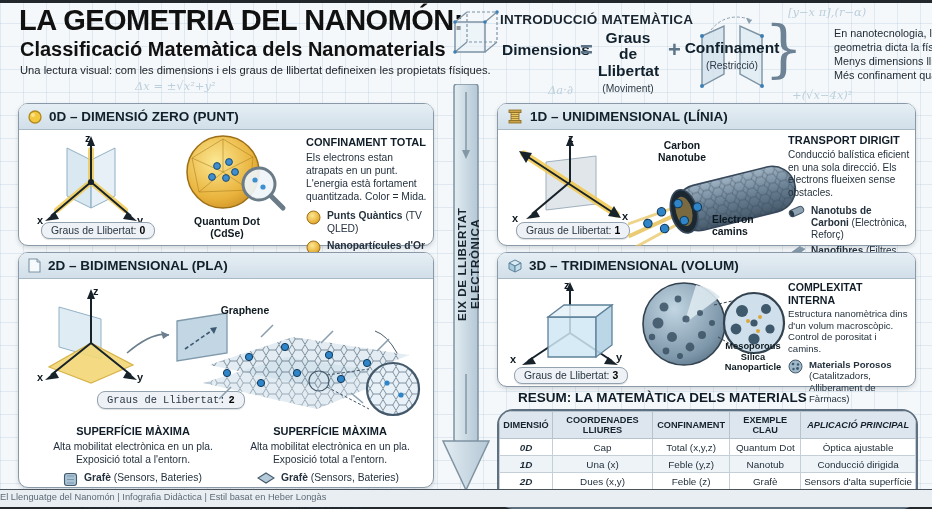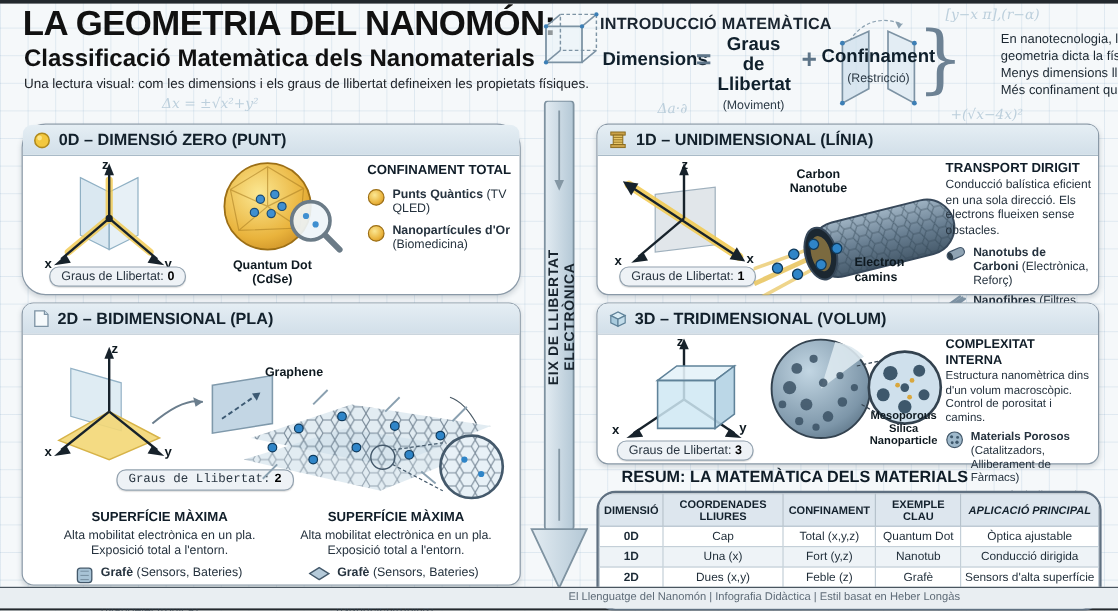--- a/index.html
+++ b/index.html
@@ -35,26 +35,26 @@
   .bullet .txt{flex:1;line-height:1.2;}
   .ill-label{position:absolute;font-weight:bold;font-size:10.4px;text-align:center;line-height:1.15;color:#0e1920;}
   .ctr{text-align:center;}
   
   #sumtitle{left:497px;top:390px;font-size:13.5px;font-weight:bold;color:#0f1c27;margin-left:21px;}
   #sumtable{left:497px;top:409px;width:417px;border:2px solid #5f7081;border-radius:16px;overflow:hidden;background:#fff;}
   #sumtable table{border-collapse:collapse;width:100%;}
   #sumtable th{background:#dde6ee;font-size:9.2px;padding:3px 2px;border:1px solid #b6c2cc;color:#14222e;}
   #sumtable td{font-size:9.9px;text-align:center;padding:2.5px 2px;border:1px solid #c4cfd8;color:#1d2b37;}
   #sumtable tr:nth-child(even) td{background:#eef3f7;}
-  #sumtable td:first-child{font-weight:bold;}
+  #sumtable td:first-child{font-weight:bold;font-style:italic;}
   
   #axis-arrow-label{left:455px;top:168px;height:192px;width:22px;writing-mode:vertical-rl;transform:rotate(180deg);font-size:11.6px;font-weight:bold;letter-spacing:.6px;color:#18242e;text-align:center;}
   
   #footer-band{left:0;top:489px;width:932px;height:17px;background:#e9eef2;border-top:1.5px solid #49545e;}
-  #credit{left:0;top:492px;width:800px;text-align:right;font-size:9.3px;color:#5e6b77;}
+  #credit{left:0;top:492px;width:800px;text-align:left;font-size:9.3px;color:#5e6b77;}
 </style>
 </head>
 <body>
 
 <div id="stage">
 
   <div class="abs edge" style="top:0;height:3px;"></div>
   <div class="abs edge" style="top:506px;height:3px;"></div>
 
   <span class="abs bgf" style="left:135px;top:79px;">Δx = ±√x²+y²</span>
@@ -113,21 +113,21 @@
       </linearGradient>
     </defs>
     <rect x="14" y="0" width="24" height="358" rx="3" fill="url(#shaftg)" stroke="#7f93a1" stroke-width="1.5"></rect>
     <polygon points="3,357 49,357 26,406" fill="url(#shaftg)" stroke="#7f93a1" stroke-width="1.5"></polygon>
     <line x1="26" y1="8" x2="26" y2="66" stroke="#8497a4" stroke-width="1.5"></line>
     <polygon points="22,66 30,66 26,75" fill="#8497a4"></polygon>
     <line x1="26" y1="290" x2="26" y2="350" stroke="#8497a4" stroke-width="1.5"></line>
   </svg>
   <div class="abs" id="axis-arrow-label">EIX DE LLIBERTAT ELECTRÒNICA</div>
 
-  <div class="panel" style="left:18px;top:103px;width:414px;height:141px;border-radius:20px;">
+  <div class="panel" style="left:18px;top:103px;width:414px;height:141px;">
     <div class="phead">
       <svg width="14" height="14" viewBox="0 0 14 14">
         <circle cx="7" cy="7" r="6" fill="#f3c83f" stroke="#b08a1e" stroke-width="1.3"></circle>
         <circle cx="5" cy="5" r="2" fill="#fbe48a"></circle>
       </svg>
       <span>0D – DIMENSIÓ ZERO (PUNT)</span>
     </div>
     <div style="position:relative;height:115px;">
       <svg class="abs" style="left:10px;top:4px;" width="130" height="92" viewBox="0 0 130 92">
         <polygon points="38,14 62,26 62,74 38,62" fill="#bcd6e6" fill-opacity=".55" stroke="#8fb0c4" stroke-width="1"></polygon>
@@ -170,20 +170,21 @@
           <circle cx="78" cy="48" r="2.6" fill="#3f8fd0"></circle>
             <circle cx="86" cy="55" r="2.6" fill="#3f8fd0"></circle>
         </g>
       </svg>
       <div class="ill-label" style="left:158px;top:86px;width:100px;">
         <span>Quantum Dot</span><br>
         <span>(CdSe)</span>
       </div>
       <div class="block" style="left:287px;top:6px;width:122px;">
         <span class="bt">CONFINAMENT TOTAL</span>
+        <span>Els electrons estan atrapats en un punt. L'energia està fortament quantitzada. Color = Mida.</span>
         <div class="bullets">
           <div class="bullet">
             <svg width="15" height="15" viewBox="0 0 15 15">
                 <circle cx="7.5" cy="7.5" r="6.5" fill="url(#qdg)" stroke="#9c6f16" stroke-width="1"></circle>
               </svg>
             <span class="txt"><b>Punts Quàntics</b><span> (TV QLED)</span></span>
           </div>
           <div class="bullet">
             <svg width="15" height="15" viewBox="0 0 15 15">
                 <circle cx="7.5" cy="7.5" r="6.5" fill="url(#qdg)" stroke="#9c6f16" stroke-width="1"></circle>
@@ -513,21 +514,21 @@
         <tr>
           <td>0D</td>
             <td>Cap</td>
             <td>Total (x,y,z)</td>
             <td>Quantum Dot</td>
             <td>Òptica ajustable</td>
         </tr>
         <tr>
           <td>1D</td>
             <td>Una (x)</td>
-            <td>Fort (y,z)</td>
+            <td>Feble (y,z)</td>
             <td>Nanotub</td>
             <td>Conducció dirigida</td>
         </tr>
         <tr>
           <td>2D</td>
             <td>Dues (x,y)</td>
             <td>Feble (z)</td>
             <td>Grafè</td>
             <td>Sensors d'alta superfície</td>
         </tr>

